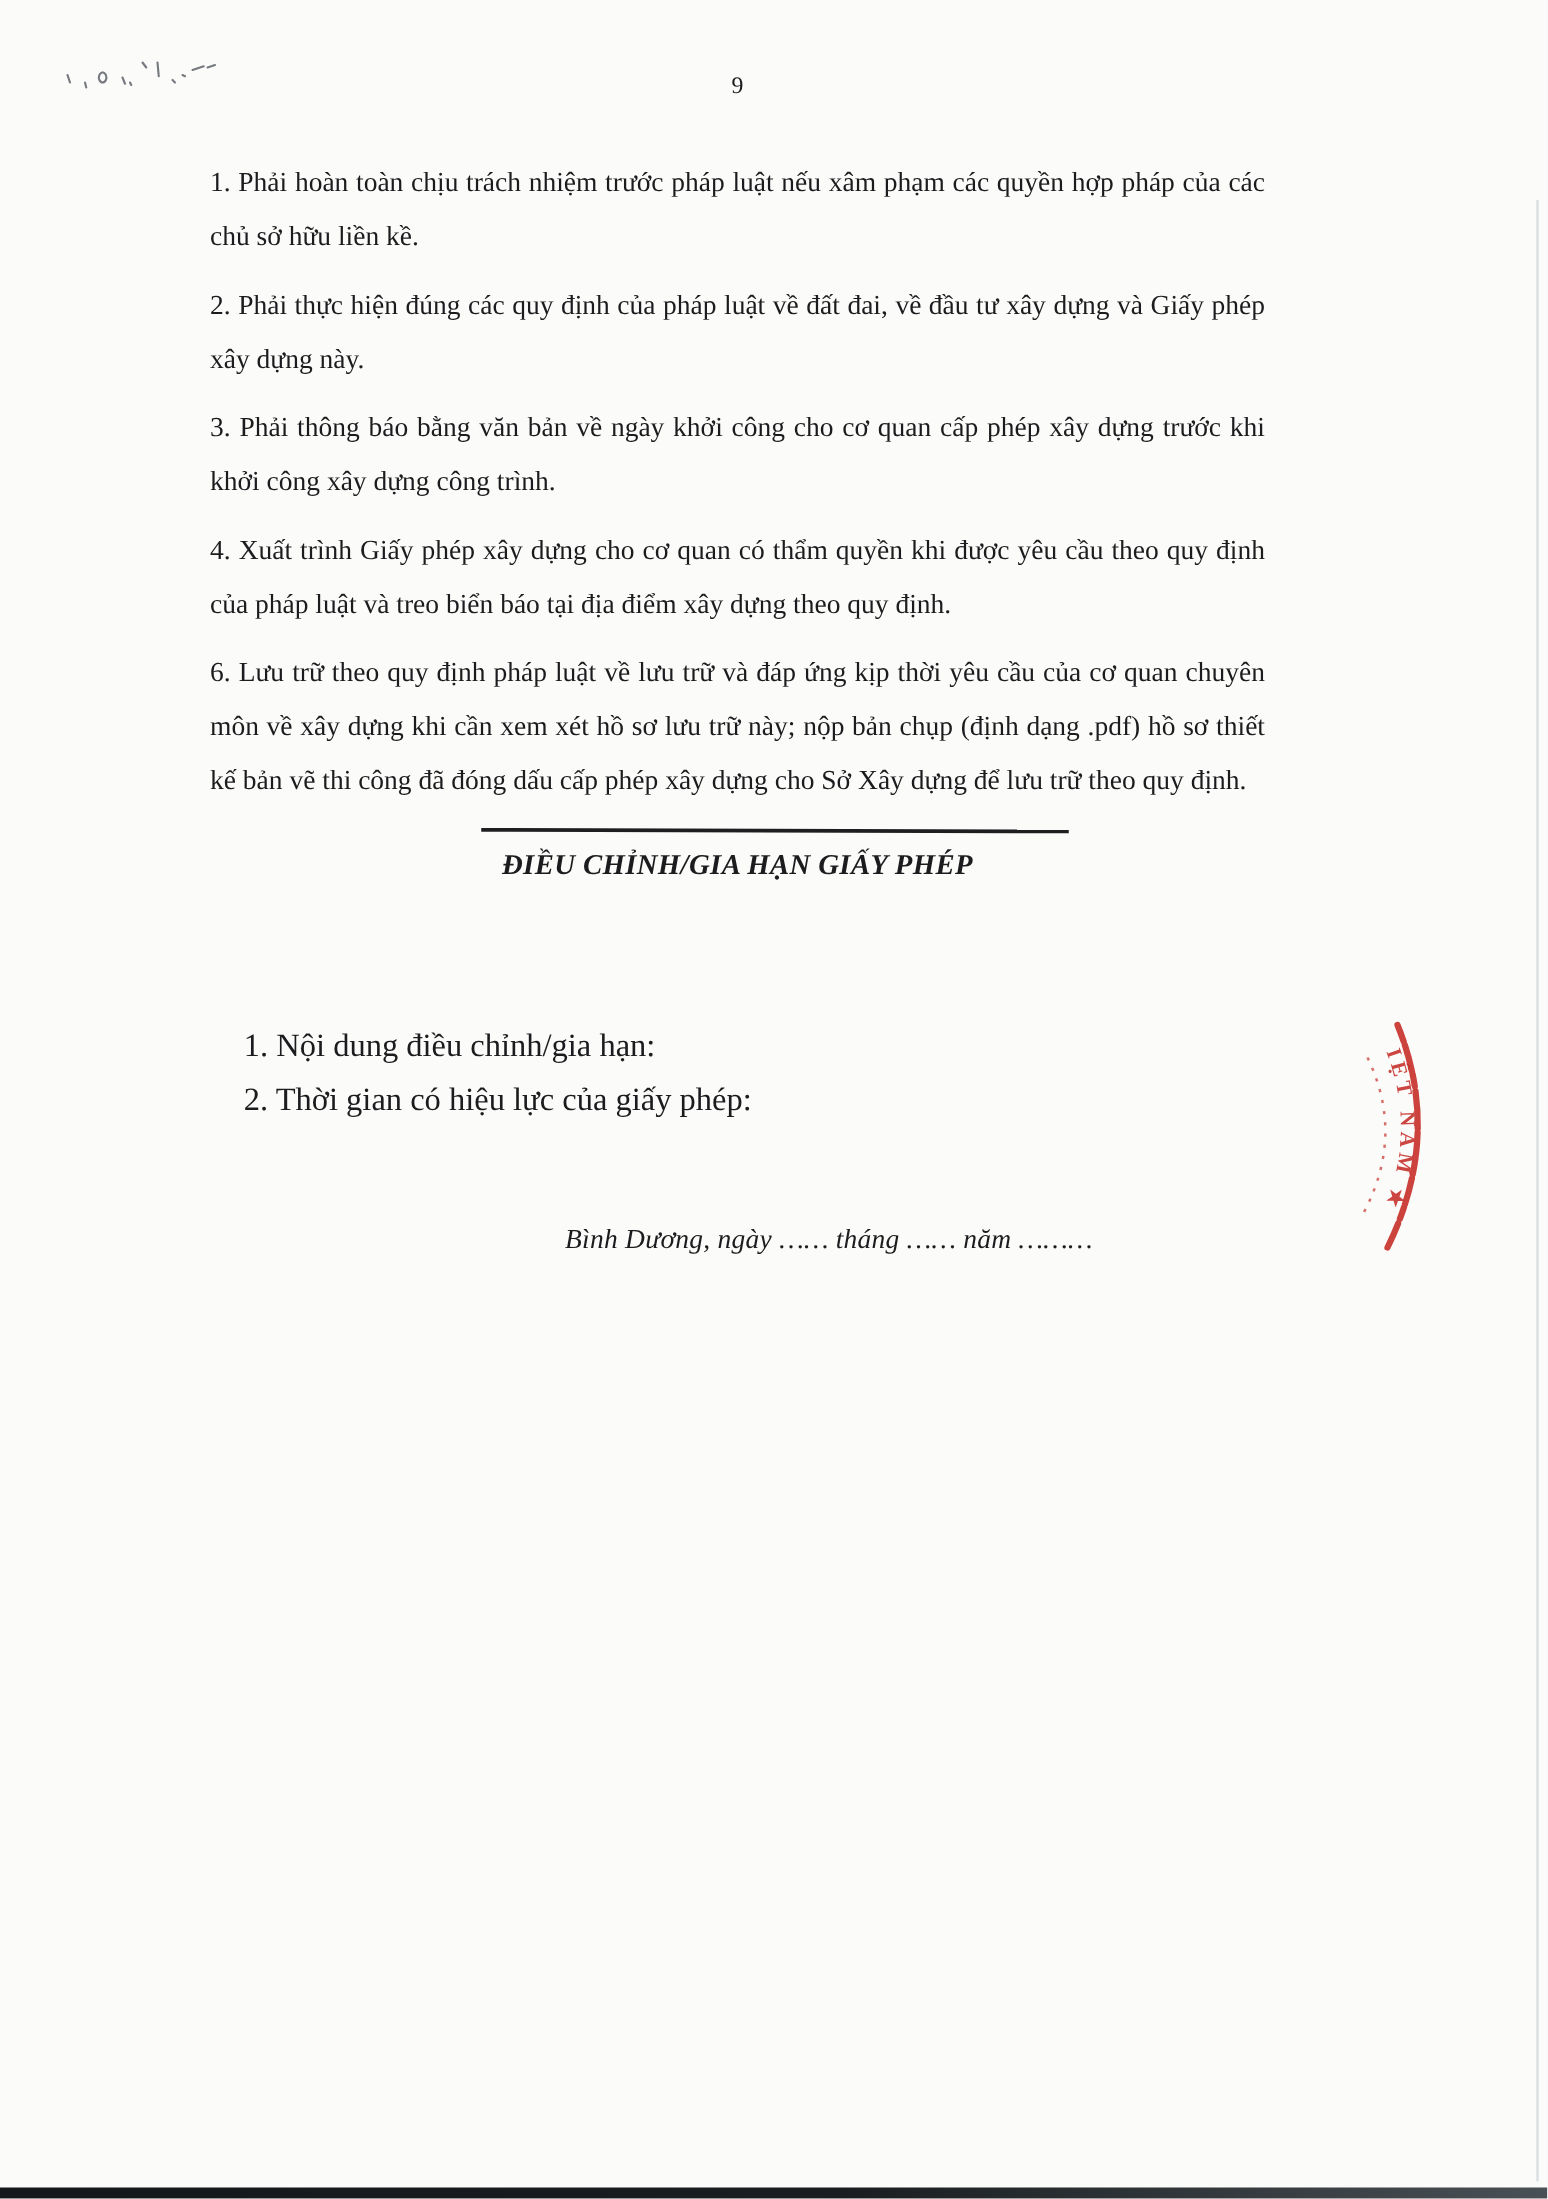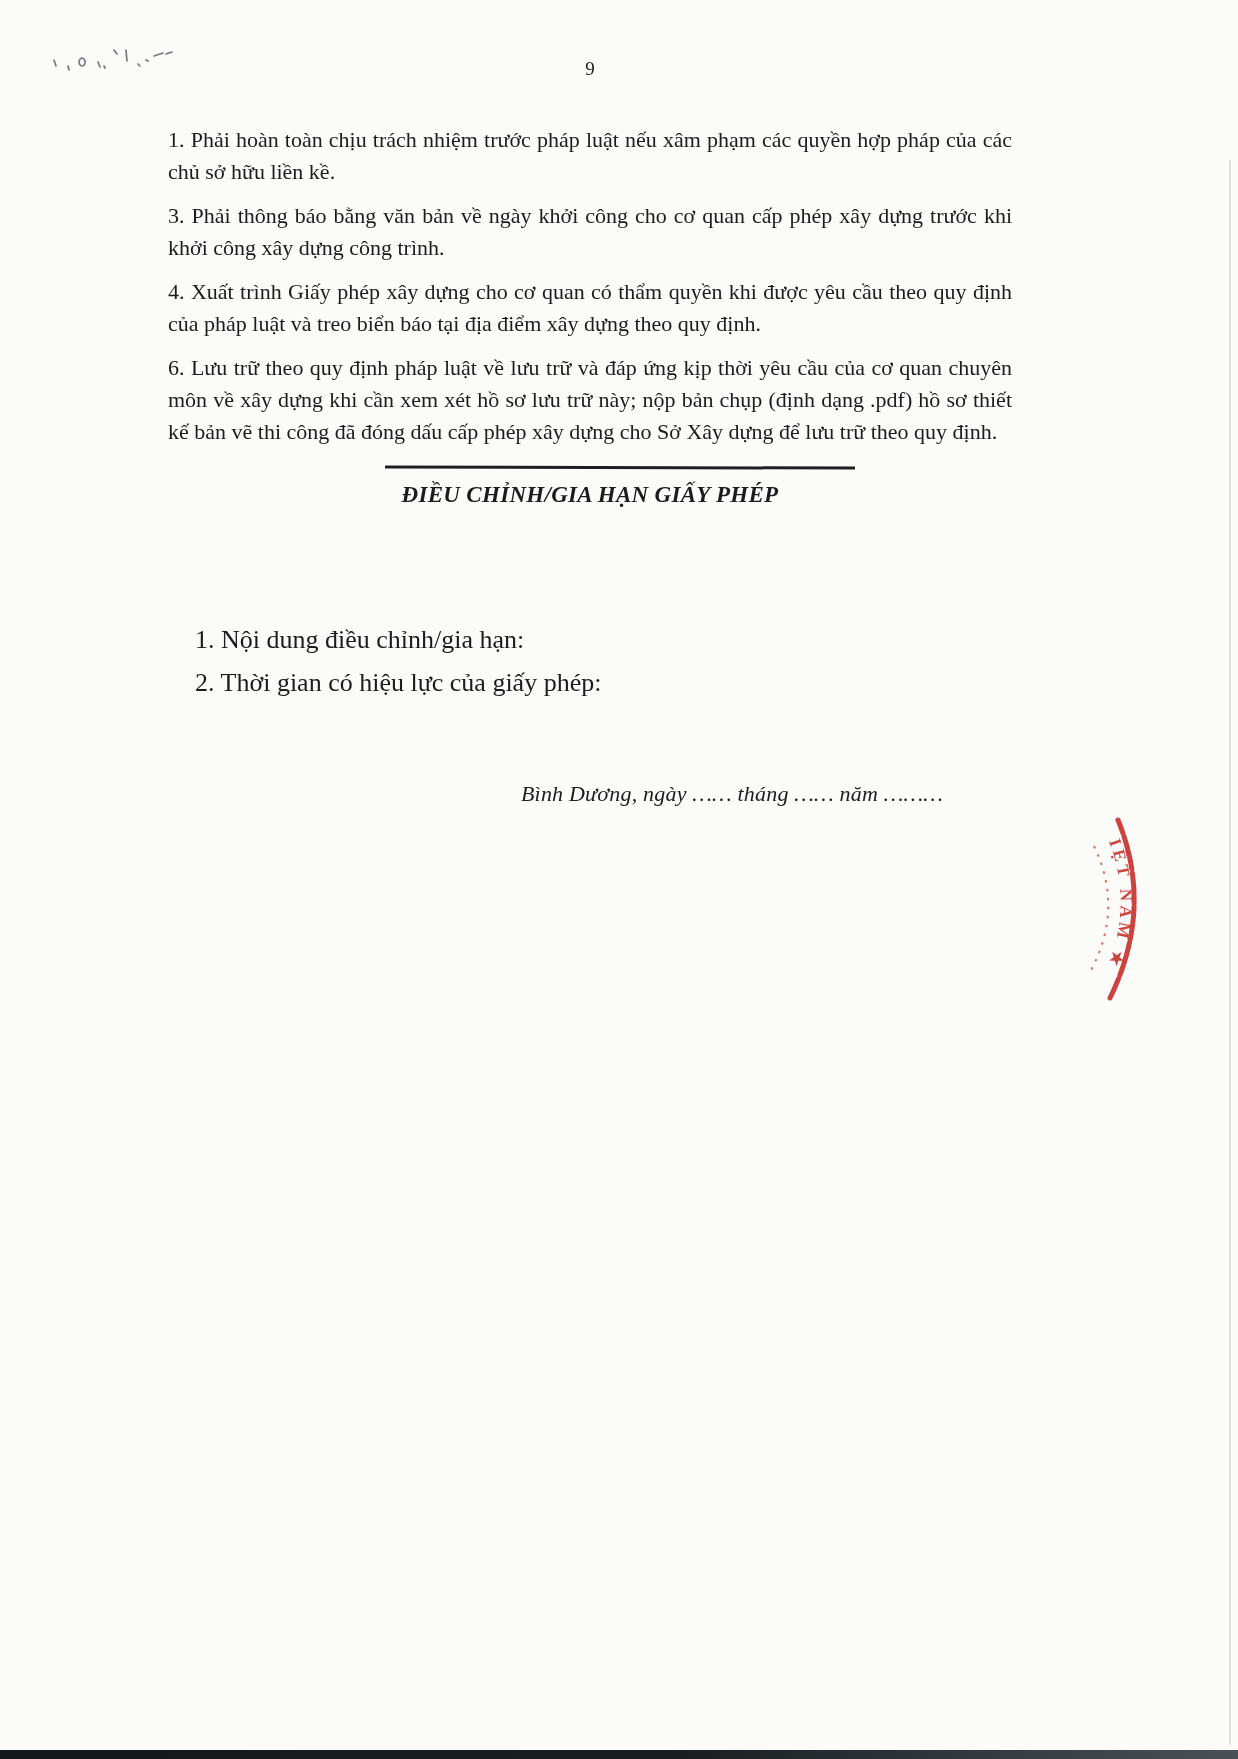--- a/index.html
+++ b/index.html
@@ -24,21 +24,21 @@
   }
   .doc-title {
     font-size: 22.5px;
     font-weight: bold;
     text-align: center;
     letter-spacing: 0.2px;
     margin: 0 0 46px 0;
   }
   .obligations p {
     font-size: 22px;
-    line-height: 32px;
+    line-height: 43px;
     margin: 0 0 12px 0;
     text-align: justify;
     text-justify: inter-word;
   }
   .divider {
     height: 3px;
     width: 470px;
     background: #1e1e20;
     margin: 18px 0 13px 217px;
     transform: rotate(0.15deg);
@@ -52,21 +52,20 @@
     font-style: italic;
   }
   .adjust-items p {
     font-size: 26px;
     line-height: 32px;
     margin: 0 0 11px 27px;
   }
   .signature-block {
     margin: 82px 0 0 auto;
     width: 560px;
-    text-align: center;
   }
   .place-date {
     font-style: italic;
     font-size: 22px;
     letter-spacing: 0.2px;
   }
   .signer-title {
     font-weight: bold;
     font-size: 22.5px;
     margin-top: 3px;
@@ -103,20 +102,21 @@
 
   <svg class="pencil-marks" viewBox="0 0 130 50" aria-hidden="true">
     <path d="M8 24 l2 6 M22 30 l1 4 M36 22 a3 4 0 1 0 .2 0 M52 26 l2 5 M58 30 l1 2 M68 14 l3 4 M80 14 l1 11 M92 28 l2 2 M100 24 l2 1 M108 20 l9 -3 M120 18 l6 -2" stroke="#4a4f55" stroke-width="1.7" fill="none" opacity="0.75" stroke-linecap="round"></path>
   </svg>
 
   <div class="page-number">9</div>
 
 
   <div class="obligations">
     <p>1. Phải hoàn toàn chịu trách nhiệm trước pháp luật nếu xâm phạm các quyền hợp pháp của các chủ sở hữu liền kề.</p>
+    <p>2. Phải thực hiện đúng các quy định của pháp luật về đất đai, về đầu tư xây dựng và Giấy phép xây dựng này.</p>
     <p>3. Phải thông báo bằng văn bản về ngày khởi công cho cơ quan cấp phép xây dựng trước khi khởi công xây dựng công trình.</p>
     <p>4. Xuất trình Giấy phép xây dựng cho cơ quan có thẩm quyền khi được yêu cầu theo quy định của pháp luật và treo biển báo tại địa điểm xây dựng theo quy định.</p>
     <p>6. Lưu trữ theo quy định pháp luật về lưu trữ và đáp ứng kịp thời yêu cầu của cơ quan chuyên môn về xây dựng khi cần xem xét hồ sơ lưu trữ này; nộp bản chụp (định dạng .pdf) hồ sơ thiết kế bản vẽ thi công đã đóng dấu cấp phép xây dựng cho Sở Xây dựng để lưu trữ theo quy định.</p>
   </div>
 
   <div class="divider"></div>
 
   <h2 class="adjust-heading">ĐIỀU CHỈNH/GIA HẠN GIẤY PHÉP</h2>
 
   <div class="adjust-items">

